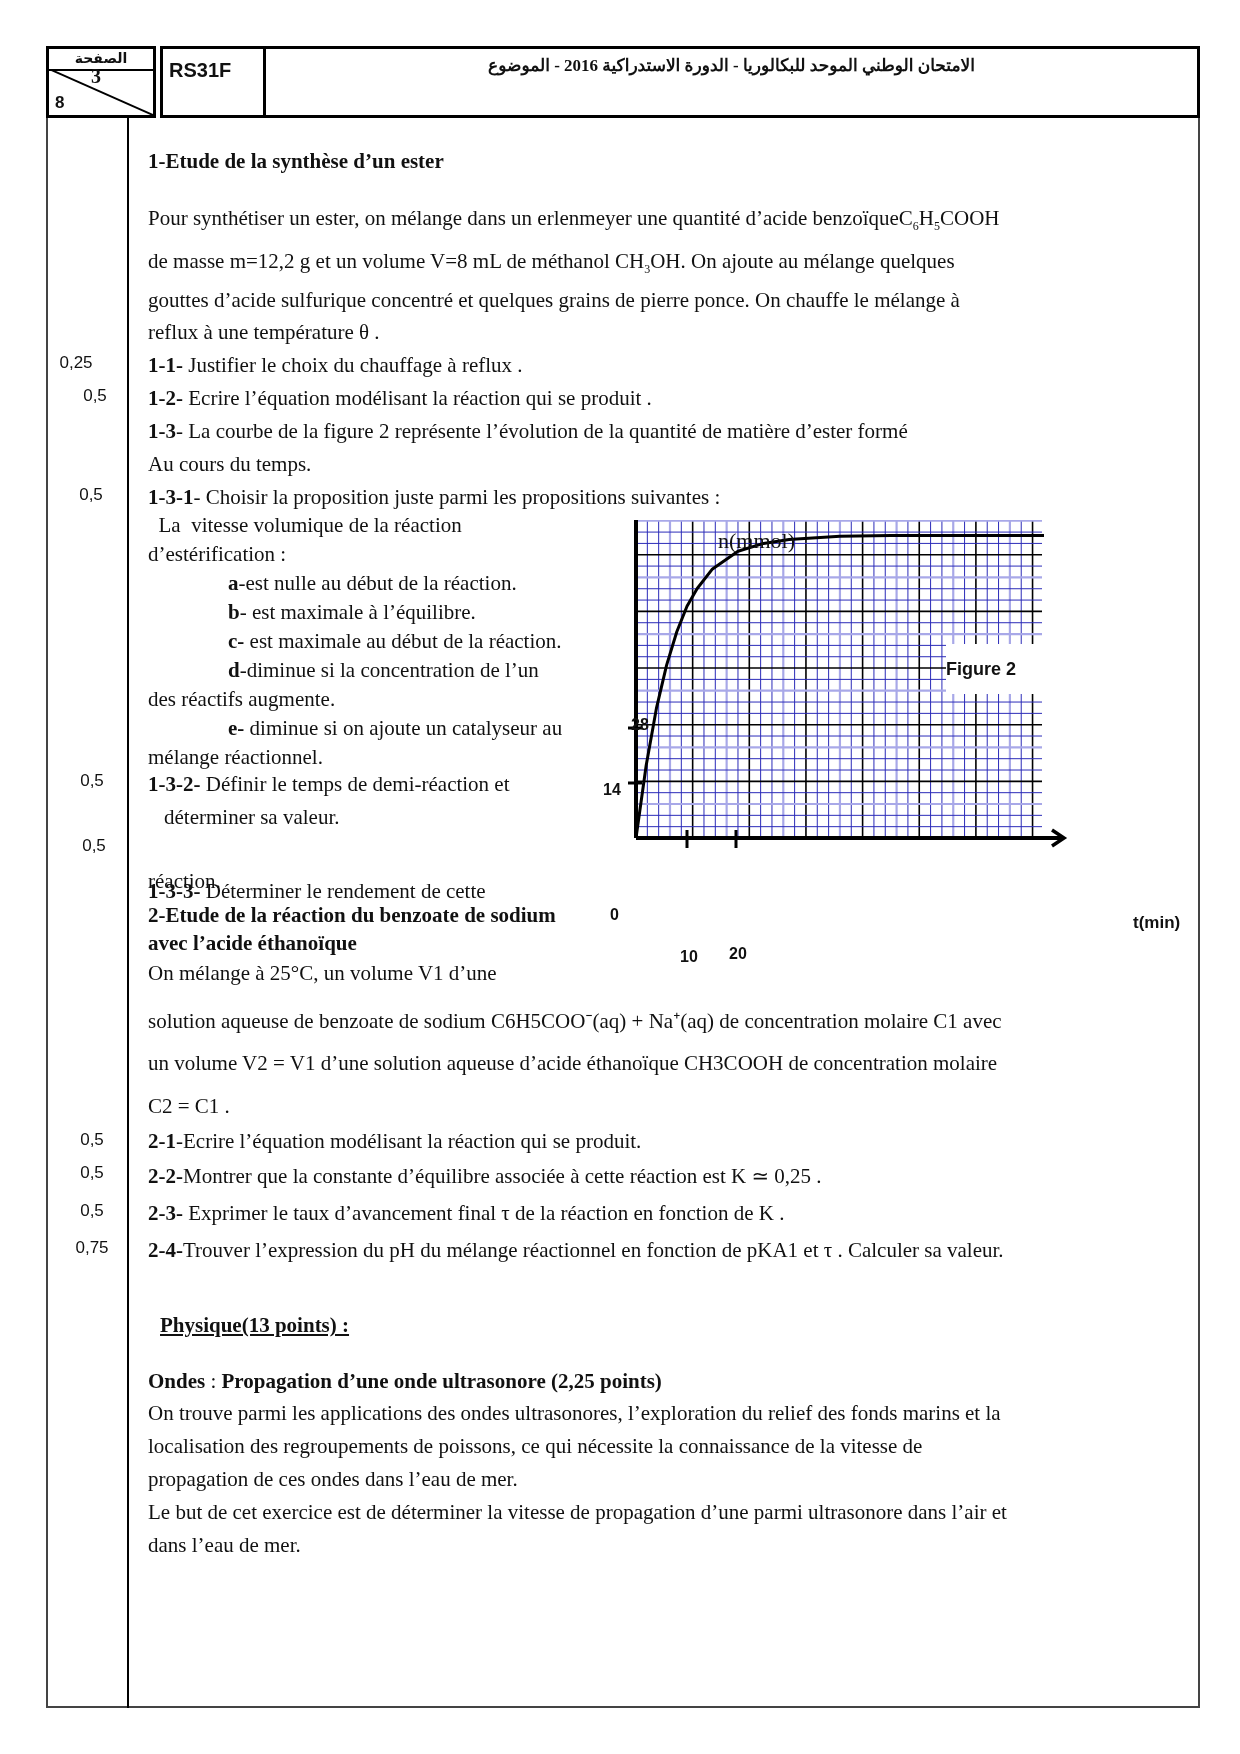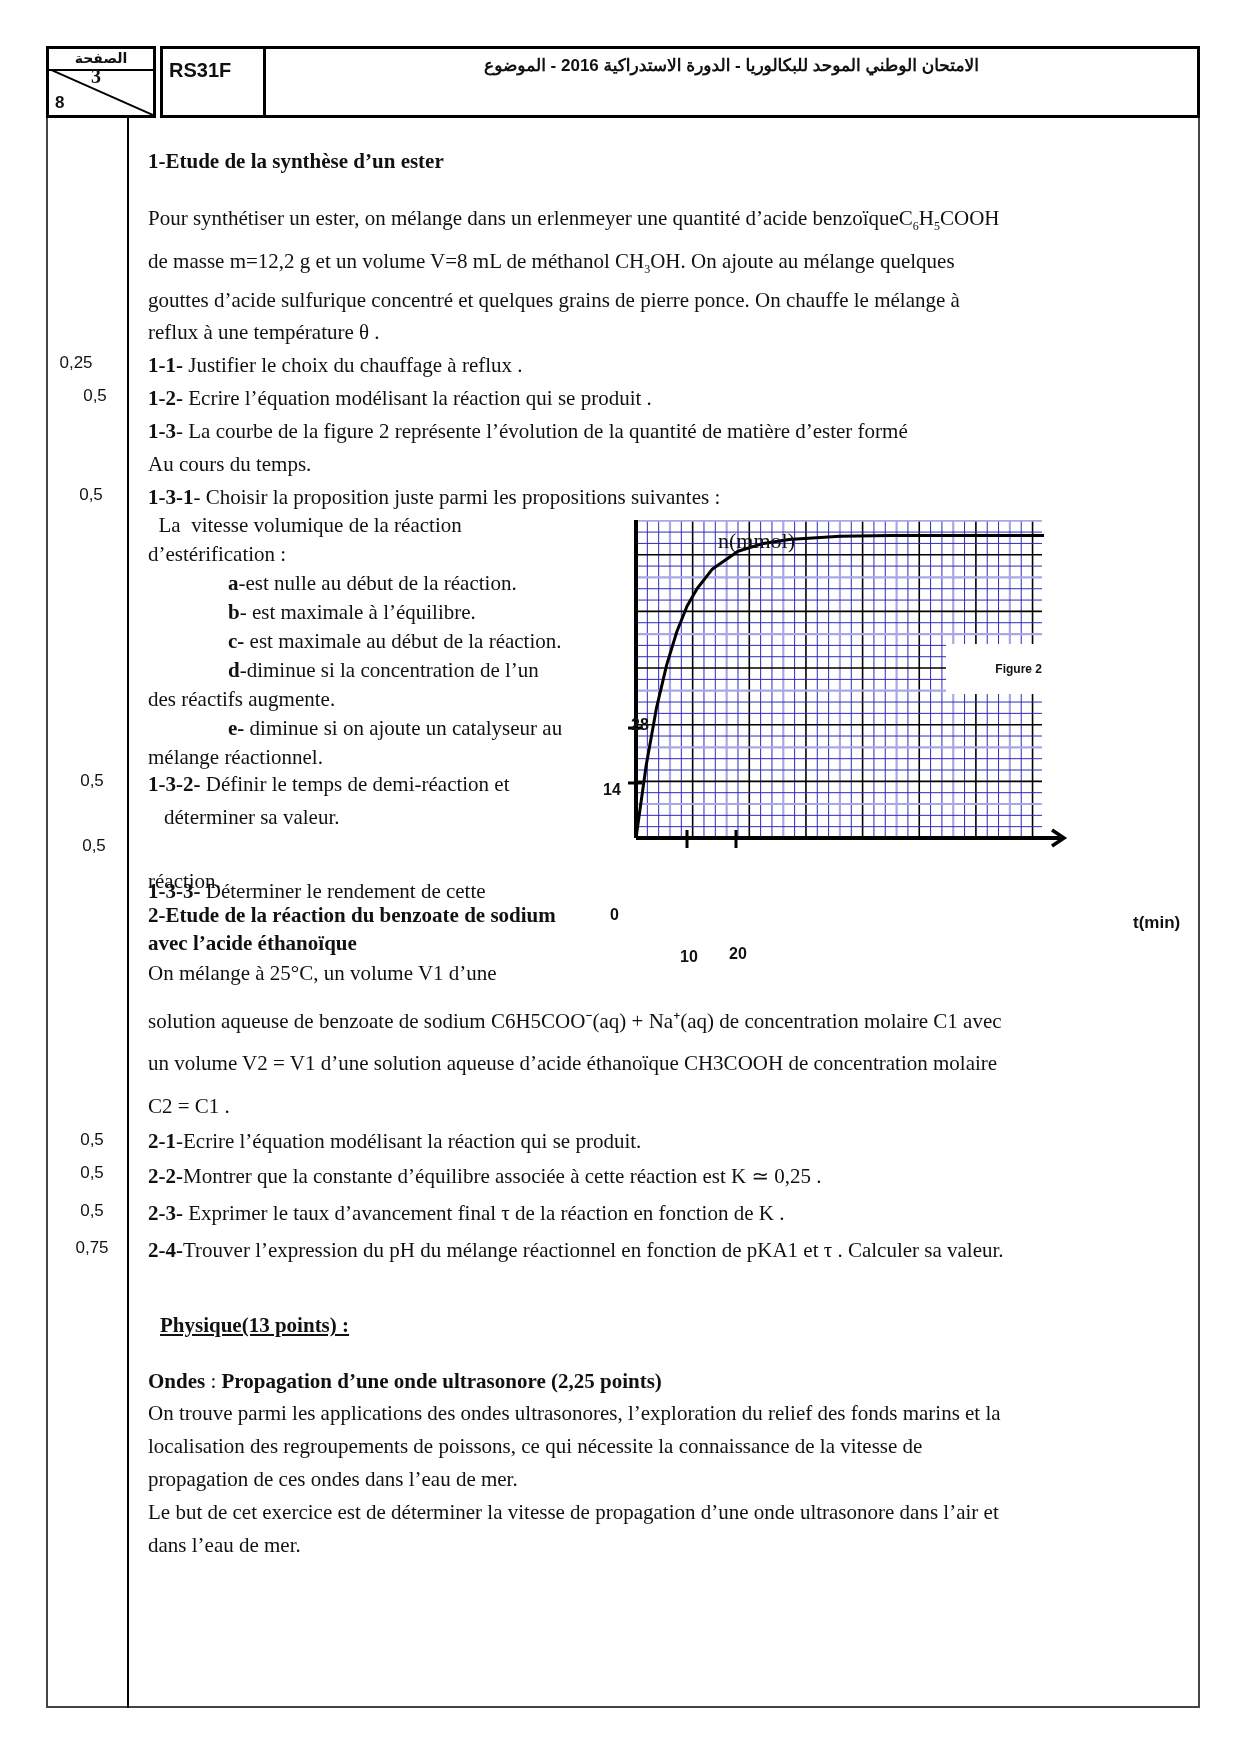--- a/index.html
+++ b/index.html
@@ -4,33 +4,33 @@
 <style>
   html, body { margin:0; padding:0; background:#fff; }
   body { width:1240px; height:1754px; position:relative; font-family:"Liberation Serif", serif; color:#111; overflow:hidden; }
   .abs { position:absolute; }
   
   .hdr-box { border:3px solid #000; box-sizing:border-box; }
   .hdr-page { left:46px; top:46px; width:110px; height:72px; }
   .hdr-page .lbl { position:absolute; left:0; right:0; top:0; height:20px; border-bottom:2px solid #000; text-align:center; font-family:"DejaVu Sans", sans-serif; font-size:14px; font-weight:bold; line-height:18px; }
   .hdr-page .num { position:absolute; font-family:"Liberation Serif", serif; font-size:20px; font-weight:bold; }
   .hdr-page .diag { position:absolute; left:0; top:20px; width:104px; height:46px; }
-  .hdr-title-inner { position:absolute; left:100px; top:0; right:0; bottom:0; border-left:3px solid #000; direction:rtl; text-align:center; font-family:Liberation Sans, sans-serif; font-weight:bold; }
+  .hdr-title-inner { position:absolute; left:100px; top:0; right:0; bottom:0; border-left:3px solid #000; direction:rtl; text-align:center; font-family:Liberation Serif, serif; font-weight:bold; }
   .hdr-l1 { font-size:17px; line-height:26px; margin-top:4px; }
   .hdr-l2 { font-size:19px; line-height:30px; color:#111; }
   
   .frame { left:46px; top:118px; width:1154px; height:1590px; border:2px solid #444; border-top:none; box-sizing:border-box; }
   .margin-col { left:46px; top:118px; width:83px; height:1590px; border-right:2px solid #000; box-sizing:border-box; }
   .score { position:absolute; width:80px; text-align:center; font-family:"Liberation Sans", sans-serif; font-size:17px; }
   .line { position:absolute; left:148px; font-size:21px; line-height:26px; white-space:nowrap; }
   .b { font-weight:bold; }
   .title-b { font-weight:bold; font-size:21px; }
   sub, sup { font-size:12px; line-height:0; }
   .u { text-decoration:underline; }
-  .fig-label { position:absolute; background:#fff; font-family:"Liberation Sans", sans-serif; font-weight:bold; font-size:12px; text-align:right; }
+  .fig-label { position:absolute; background:#fff; font-family:"Liberation Sans", sans-serif; font-weight:bold; font-size:18px; text-align:left; }
   .ax-lbl { position:absolute; font-family:"Liberation Sans", sans-serif; font-weight:bold; font-size:16px; }
 </style>
 </head>
 <body>
 
 <div class="abs hdr-box hdr-page">
   <div class="lbl">الصفحة</div>
   <svg class="diag" viewBox="0 0 104 46" preserveAspectRatio="none">
     <line x1="0" y1="0" x2="104" y2="46" stroke="#000" stroke-width="2"></line>
   </svg>
@@ -100,21 +100,21 @@
 <div class="line" style="top:1128px;"><span class="b">2-1</span><span>-Ecrire l’équation modélisant la réaction qui se produit.</span></div>
 <div class="line" style="top:1163px;"><span class="b">2-2-</span><span>Montrer que la constante d’équilibre associée à cette réaction est  K ≃ 0,25 .</span></div>
 <div class="line" style="top:1200px;"><span class="b">2-3-</span><span> Exprimer le  taux d’avancement final τ de la réaction en fonction de  K .</span></div>
 <div class="line" style="top:1237px;"><span class="b">2-4-</span><span>Trouver l’expression du pH du mélange réactionnel en fonction de  pKA1 et  τ . Calculer sa valeur.</span></div>
 
 <div class="line title-b u" style="top:1312px; left:160px;">Physique(13 points) :</div>
 <div class="line" style="top:1368px;"><span class="b">Ondes</span><span> : </span><span class="b">Propagation d’une onde ultrasonore (2,25 points)</span></div>
 <div class="line" style="top:1400px;">On trouve parmi les applications des ondes ultrasonores,  l’exploration du relief des fonds marins et la</div>
 <div class="line" style="top:1433px;">localisation  des regroupements de poissons, ce qui nécessite la connaissance de la vitesse de</div>
 <div class="line" style="top:1466px;">propagation de ces ondes dans l’eau de mer.</div>
-<div class="line" style="top:1499px;">Le but de cet exercice est de déterminer la vitesse de propagation d’une onde ultrasonore dans l’air et</div>
+<div class="line" style="top:1499px;">Le but de cet exercice est de déterminer la vitesse de propagation d’une parmi ultrasonore dans l’air et</div>
 <div class="line" style="top:1532px;">dans l’eau de mer.</div>
 
 <div class="abs" style="left:600px; top:520px; width:600px; height:460px;">
   <svg id="chart-svg" width="600" height="460" viewBox="0 0 600 460">
       <line x1="36" y1="-13" x2="36" y2="318" stroke="#000000" stroke-width="1.6"></line>
       <line x1="47.33" y1="-13" x2="47.33" y2="318" stroke="#2b2bb8" stroke-width="1"></line>
       <line x1="58.66" y1="-13" x2="58.66" y2="318" stroke="#2b2bb8" stroke-width="1"></line>
       <line x1="69.99" y1="-13" x2="69.99" y2="318" stroke="#a8a8e8" stroke-width="2.2"></line>
       <line x1="81.32" y1="-13" x2="81.32" y2="318" stroke="#2b2bb8" stroke-width="1"></line>
       <line x1="92.64999999999999" y1="-13" x2="92.64999999999999" y2="318" stroke="#000000" stroke-width="1.6"></line>

